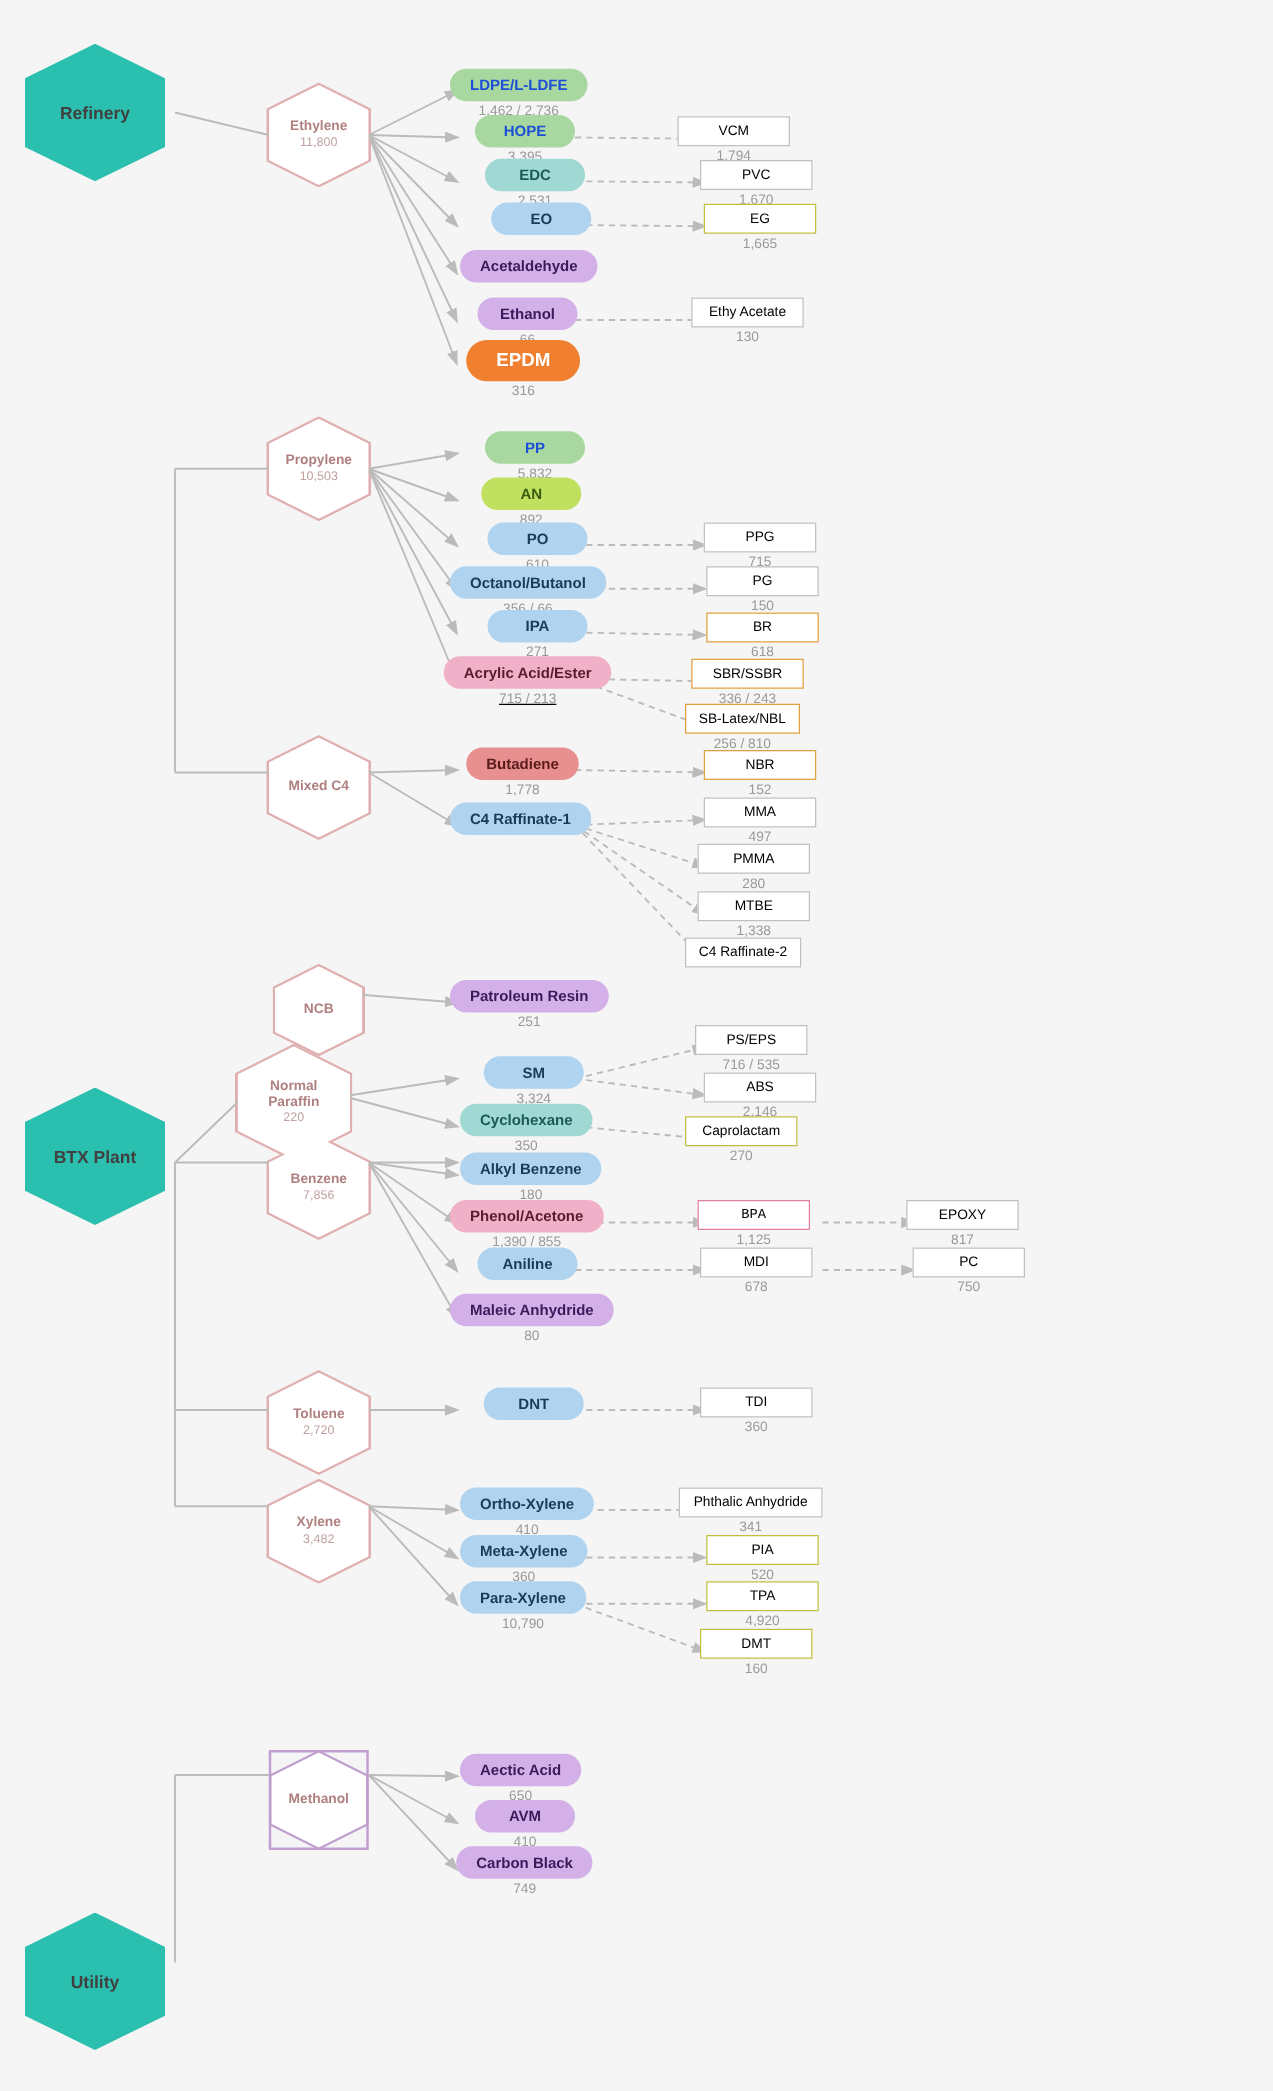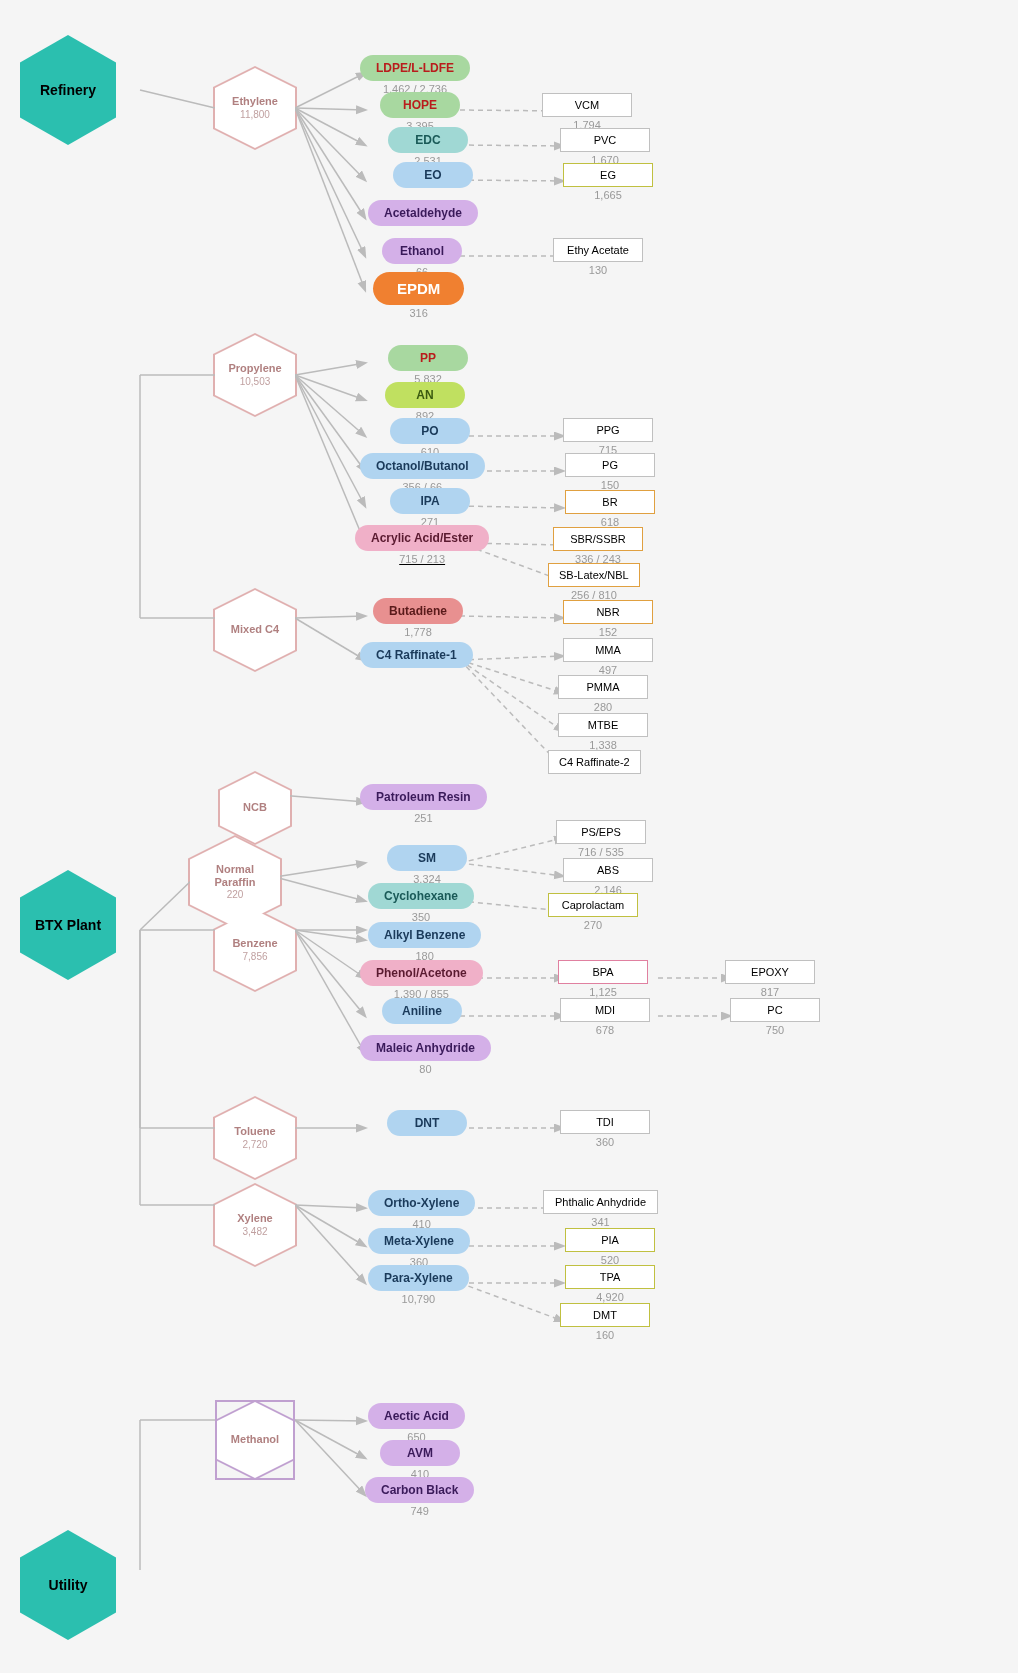--- a/index.html
+++ b/index.html
@@ -17,29 +17,29 @@
       padding: 20px 0;
     }
     
     .hex-container {
       position: absolute;
       display: flex;
       align-items: center;
       justify-content: center;
     }
     .hex {
-      width: 96px;
+      width: 112px;
       height: 110px;
       position: relative;
       display: flex;
       align-items: center;
       justify-content: center;
       clip-path: polygon(50% 0%, 100% 25%, 100% 75%, 50% 100%, 0% 75%, 0% 25%);
       background: #2bbfaf;
-      color: #000000;
+      color: #404040;
       font-weight: bold;
       font-size: 14px;
       text-align: center;
       line-height: 1.3;
       cursor: default;
     }
     
     .oval {
       display: inline-flex;
       align-items: center;
@@ -60,29 +60,29 @@
       border: 1.5px solid #ccc;
       padding: 5px 10px;
       font-size: 11px;
       font-weight: 500;
       text-align: center;
       white-space: nowrap;
       min-width: 90px;
       background: white;
     }
     
-    .green-oval { background: #a8d8a0; color: #b91c1c; }
+    .green-oval { background: #a8d8a0; color: #1d4ed8; }
     .teal-oval { background: #a0d8d4; color: #1a5a58; }
     .blue-oval { background: #b0d4f0; color: #1a3a5a; }
     .pink-oval { background: #f0b0c8; color: #5a1a30; }
     .lavender-oval { background: #d4b0e8; color: #3a1a5a; }
     .orange-oval { background: #f08030; color: white; }
     .salmon-oval { background: #e89090; color: #5a1a1a; }
     .lime-oval { background: #c0e060; color: #3a5a10; }
-    .box-pink { border-color: #e080a0; }
+    .box-pink { border-color: #e080a0; font-family: Liberation Mono, monospace; }
     .box-orange { border-color: #e0a040; }
     .box-gray { border-color: #c0c0c0; }
     .box-yellow { border-color: #c0c040; }
     .node-label {
       font-size: 11px;
       color: #999;
       margin-top: 2px;
       text-align: center;
     }
     

